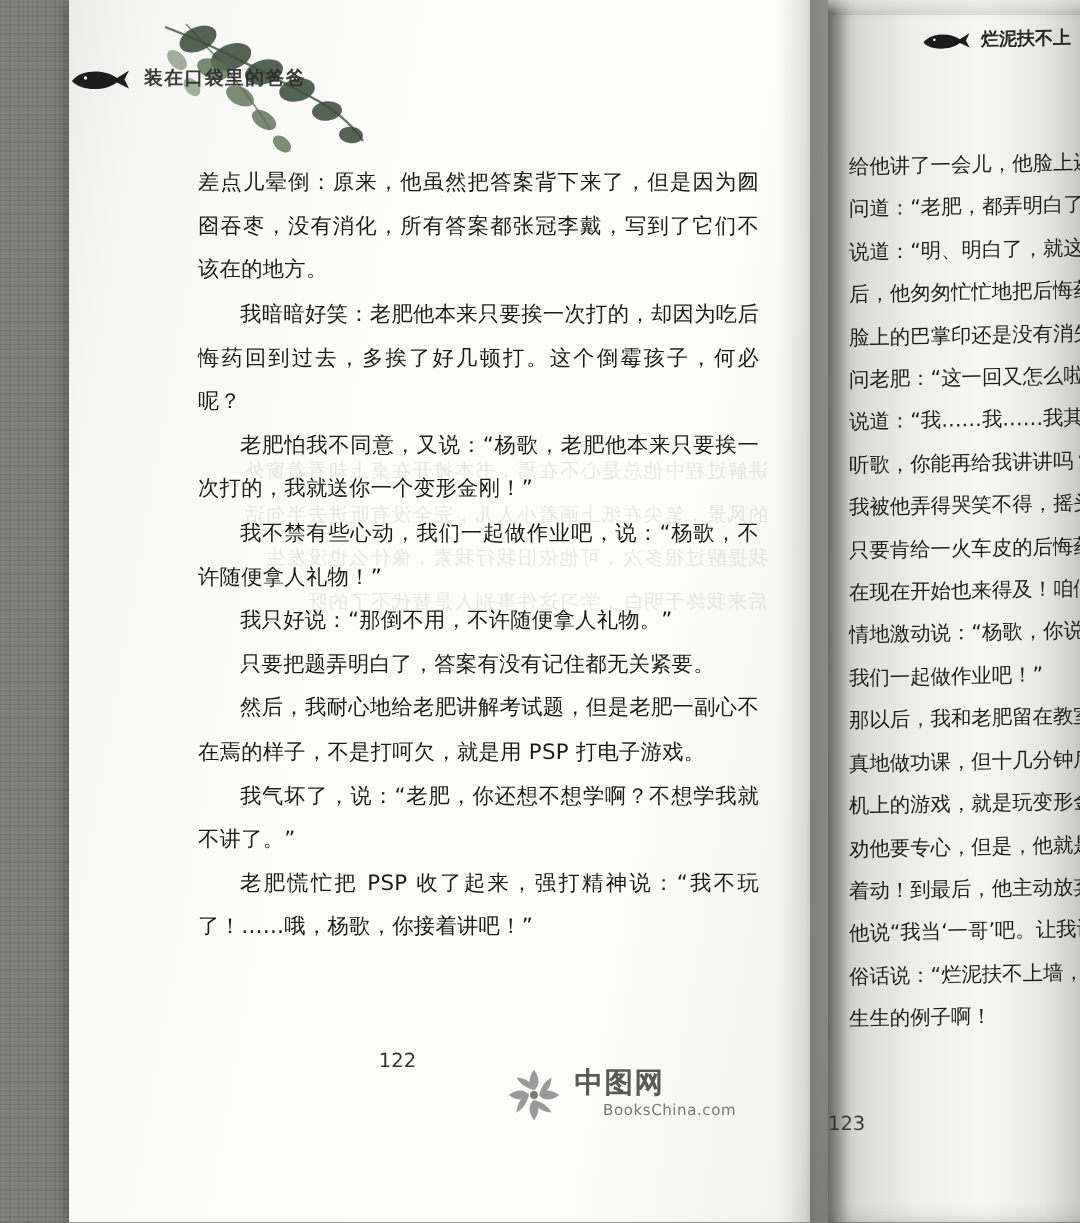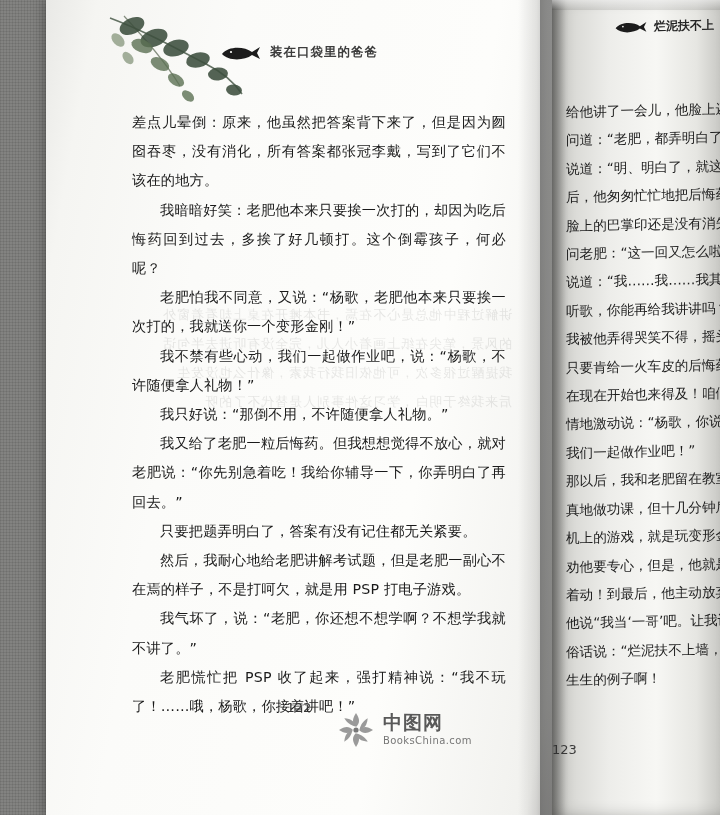--- a/index.html
+++ b/index.html
@@ -72,21 +72,20 @@
     height: 110px;
     pointer-events: none;
   }
 
   
   .header {
     position: absolute;
     left: 0;
     top: 44px;
     width: 506px;
-    text-align: center;
   }
   .header-inner {
     display: inline-flex;
     align-items: center;
     gap: 8px;
   }
   .header-fish {
     width: 42px;
     height: 16px;
     display: block;
@@ -138,21 +137,20 @@
   
   .page-number-left {
     position: absolute;
     left: 0;
     top: 700px;
     width: 438px;
     text-align: center;
     font-size: 13px;
     color: #333;
     font-family: "DejaVu Sans", sans-serif;
-    padding-left: 34px;
   }
   .page-number-right {
     position: absolute;
     left: 0;
     top: 742px;
     width: 140px;
     text-align: left;
     font-size: 13px;
     color: #3a3a3a;
     font-family: "DejaVu Sans", sans-serif;
@@ -216,20 +214,21 @@
     font-size: 19px;
     font-weight: 700;
     color: #4d4d4d;
     letter-spacing: 1px;
   }
   .wm-en {
     font-size: 10px;
     color: #6d6d6d;
     letter-spacing: 0.4px;
     margin-top: 3px;
+    margin-left: 19px;
   }
   .edge-top {
     position: absolute;
     left: 552px;
     top: 0;
     width: 168px;
     height: 10px;
     background: linear-gradient(180deg, rgba(255,255,255,0.5), rgba(0,0,0,0.1));
     pointer-events: none;
   }
@@ -280,21 +279,20 @@
       我提醒过很多次，可他依旧我行我素，像什么也没发生<br>
       后来我终于明白，学习这件事别人是替代不了的呀
     </div>
 
     <div class="body-text">
       <p>差点儿晕倒：原来，他虽然把答案背下来了，但是因为囫囵吞枣，没有消化，所有答案都张冠李戴，写到了它们不该在的地方。</p>
       <p class="indent">我暗暗好笑：老肥他本来只要挨一次打的，却因为吃后悔药回到过去，多挨了好几顿打。这个倒霉孩子，何必呢？</p>
       <p class="indent">老肥怕我不同意，又说：“杨歌，老肥他本来只要挨一次打的，我就送你一个变形金刚！”</p>
       <p class="indent">我不禁有些心动，我们一起做作业吧，说：“杨歌，不许随便拿人礼物！”</p>
       <p class="indent">我只好说：“那倒不用，不许随便拿人礼物。”</p>
-      <p class="indent">我又给了老肥一粒后悔药。但我想想觉得不放心，就对老肥说：“你先别急着吃！我给你辅导一下，你弄明白了再回去。”</p>
       <p class="indent">只要把题弄明白了，答案有没有记住都无关紧要。</p>
       <p class="indent">然后，我耐心地给老肥讲解考试题，但是老肥一副心不在焉的样子，不是打呵欠，就是用 PSP 打电子游戏。</p>
       <p class="indent">我气坏了，说：“老肥，你还想不想学啊？不想学我就不讲了。”</p>
       <p class="indent">老肥慌忙把 PSP 收了起来，强打精神说：“我不玩了！……哦，杨歌，你接着讲吧！”</p>
     </div>
 
     <div class="page-number-left">122</div>
 
     <div class="watermark">
       <svg class="wm-logo" viewBox="0 0 40 40">

